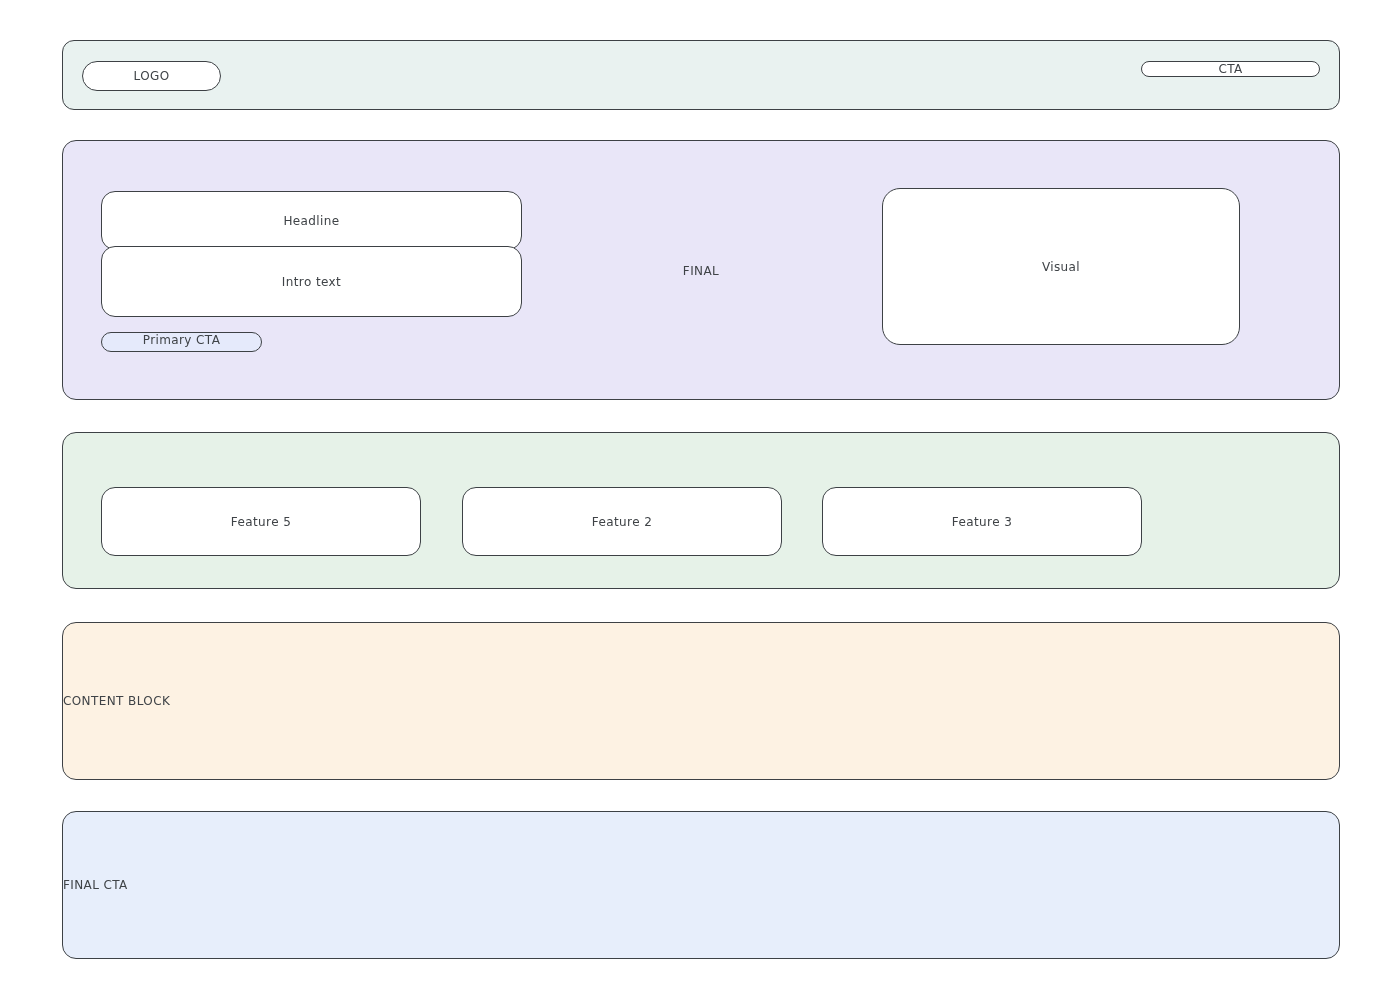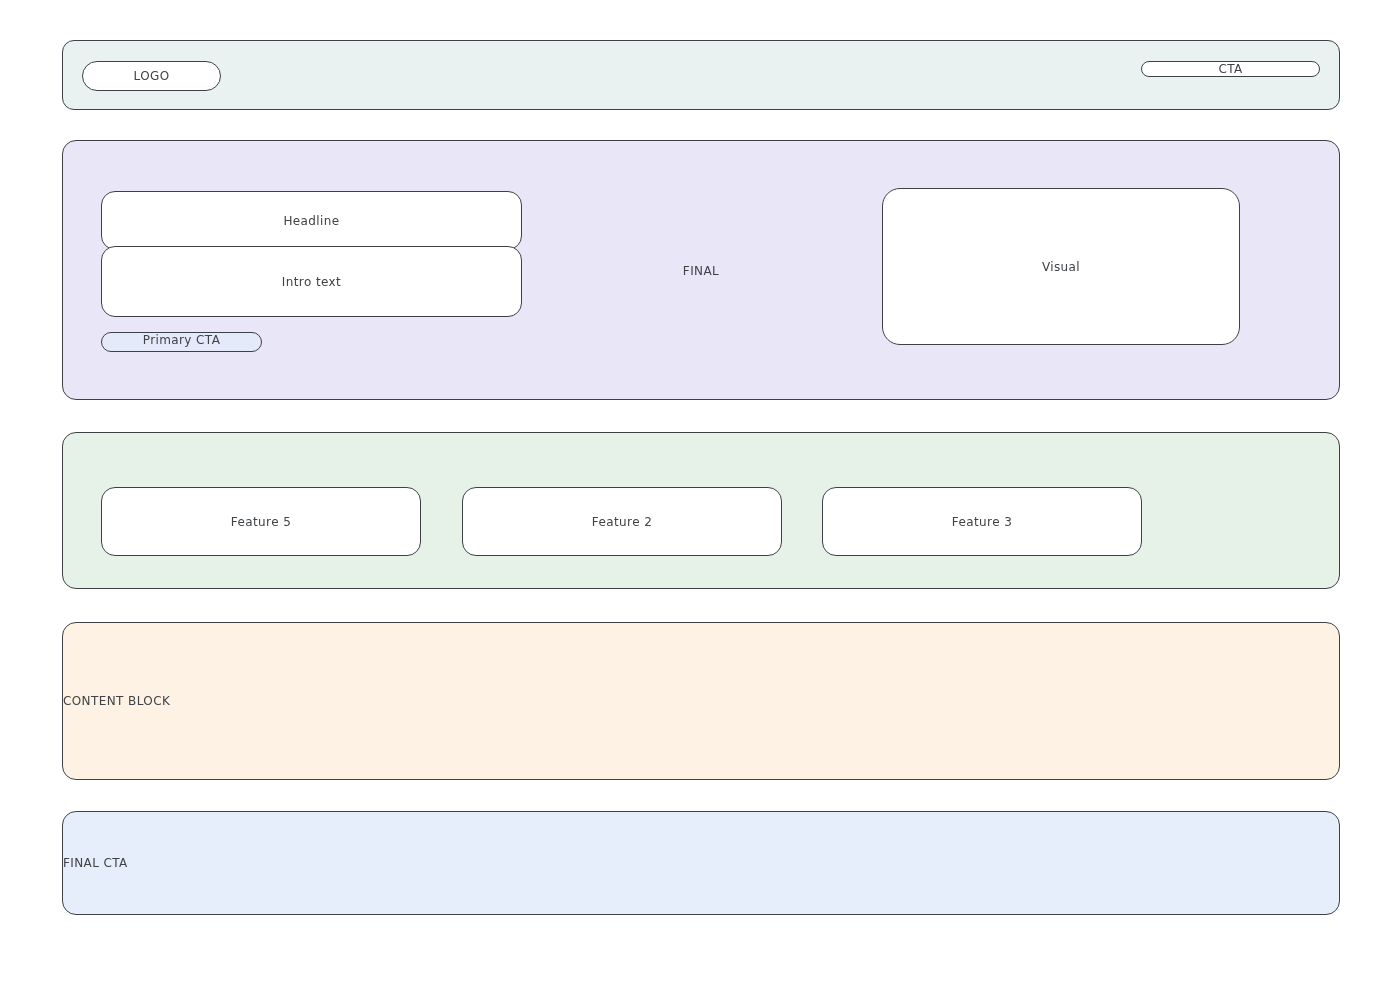--- a/index.html
+++ b/index.html
@@ -120,21 +120,21 @@
   
   .content-block {
     top: 622px;
     height: 158px;
     background: var(--content-bg, #fdf2e3);
   }
 
   
   .final-cta {
     top: 811px;
-    height: 104px;
+    height: 148px;
     background: var(--final-bg, #e7eefb);
   }
 </style>
 </head>
 <body>
 
 <div class="stage">
 
   <div class="section header-bar">
     <div class="pill logo-pill">

